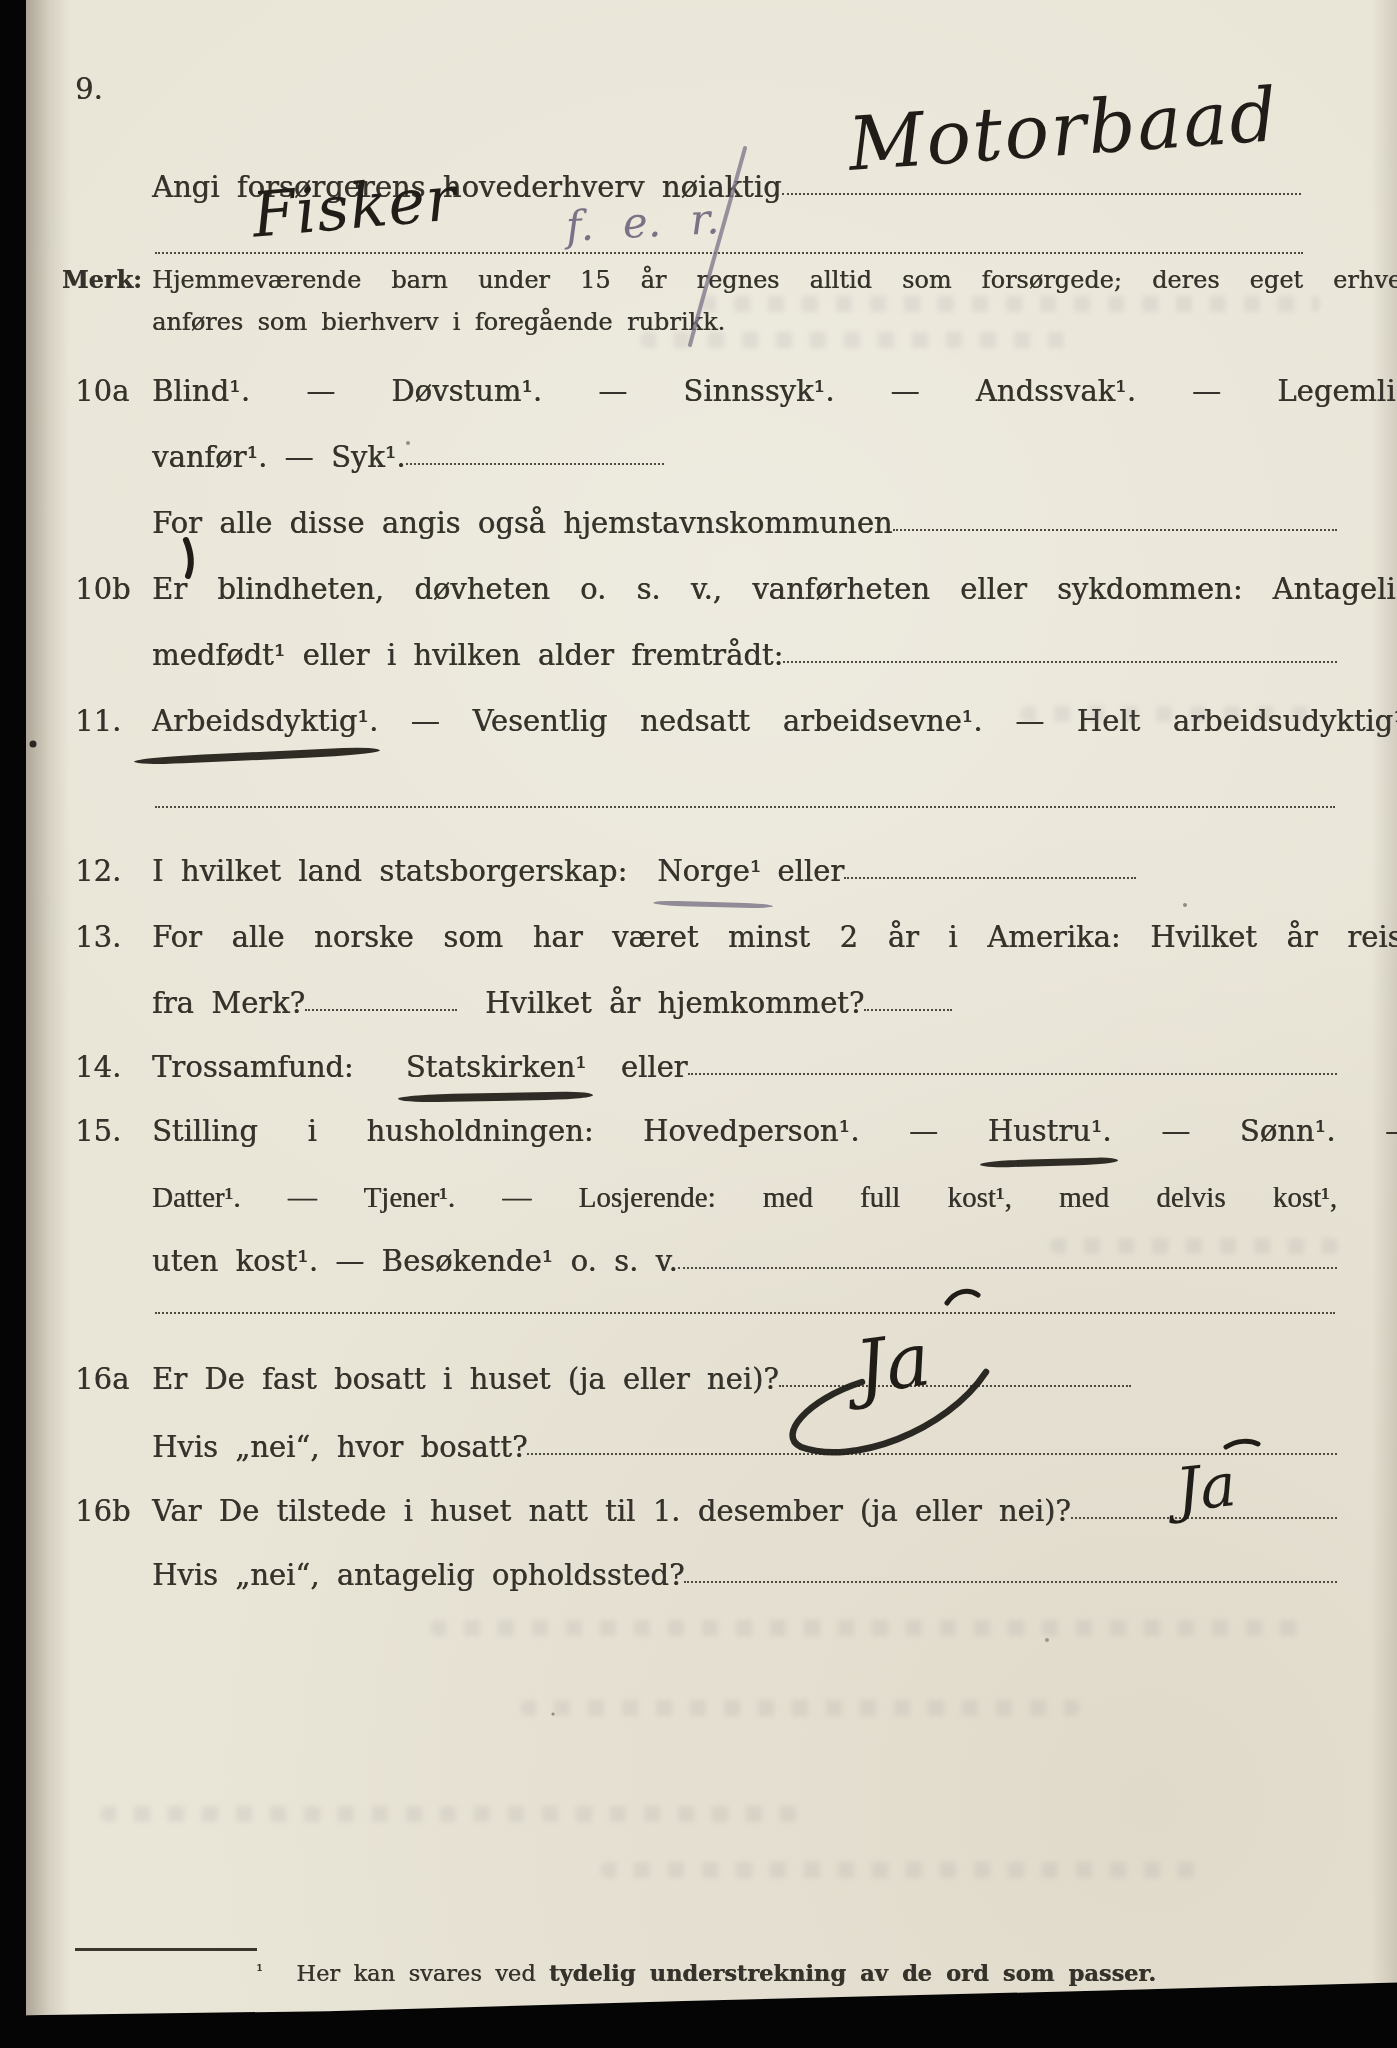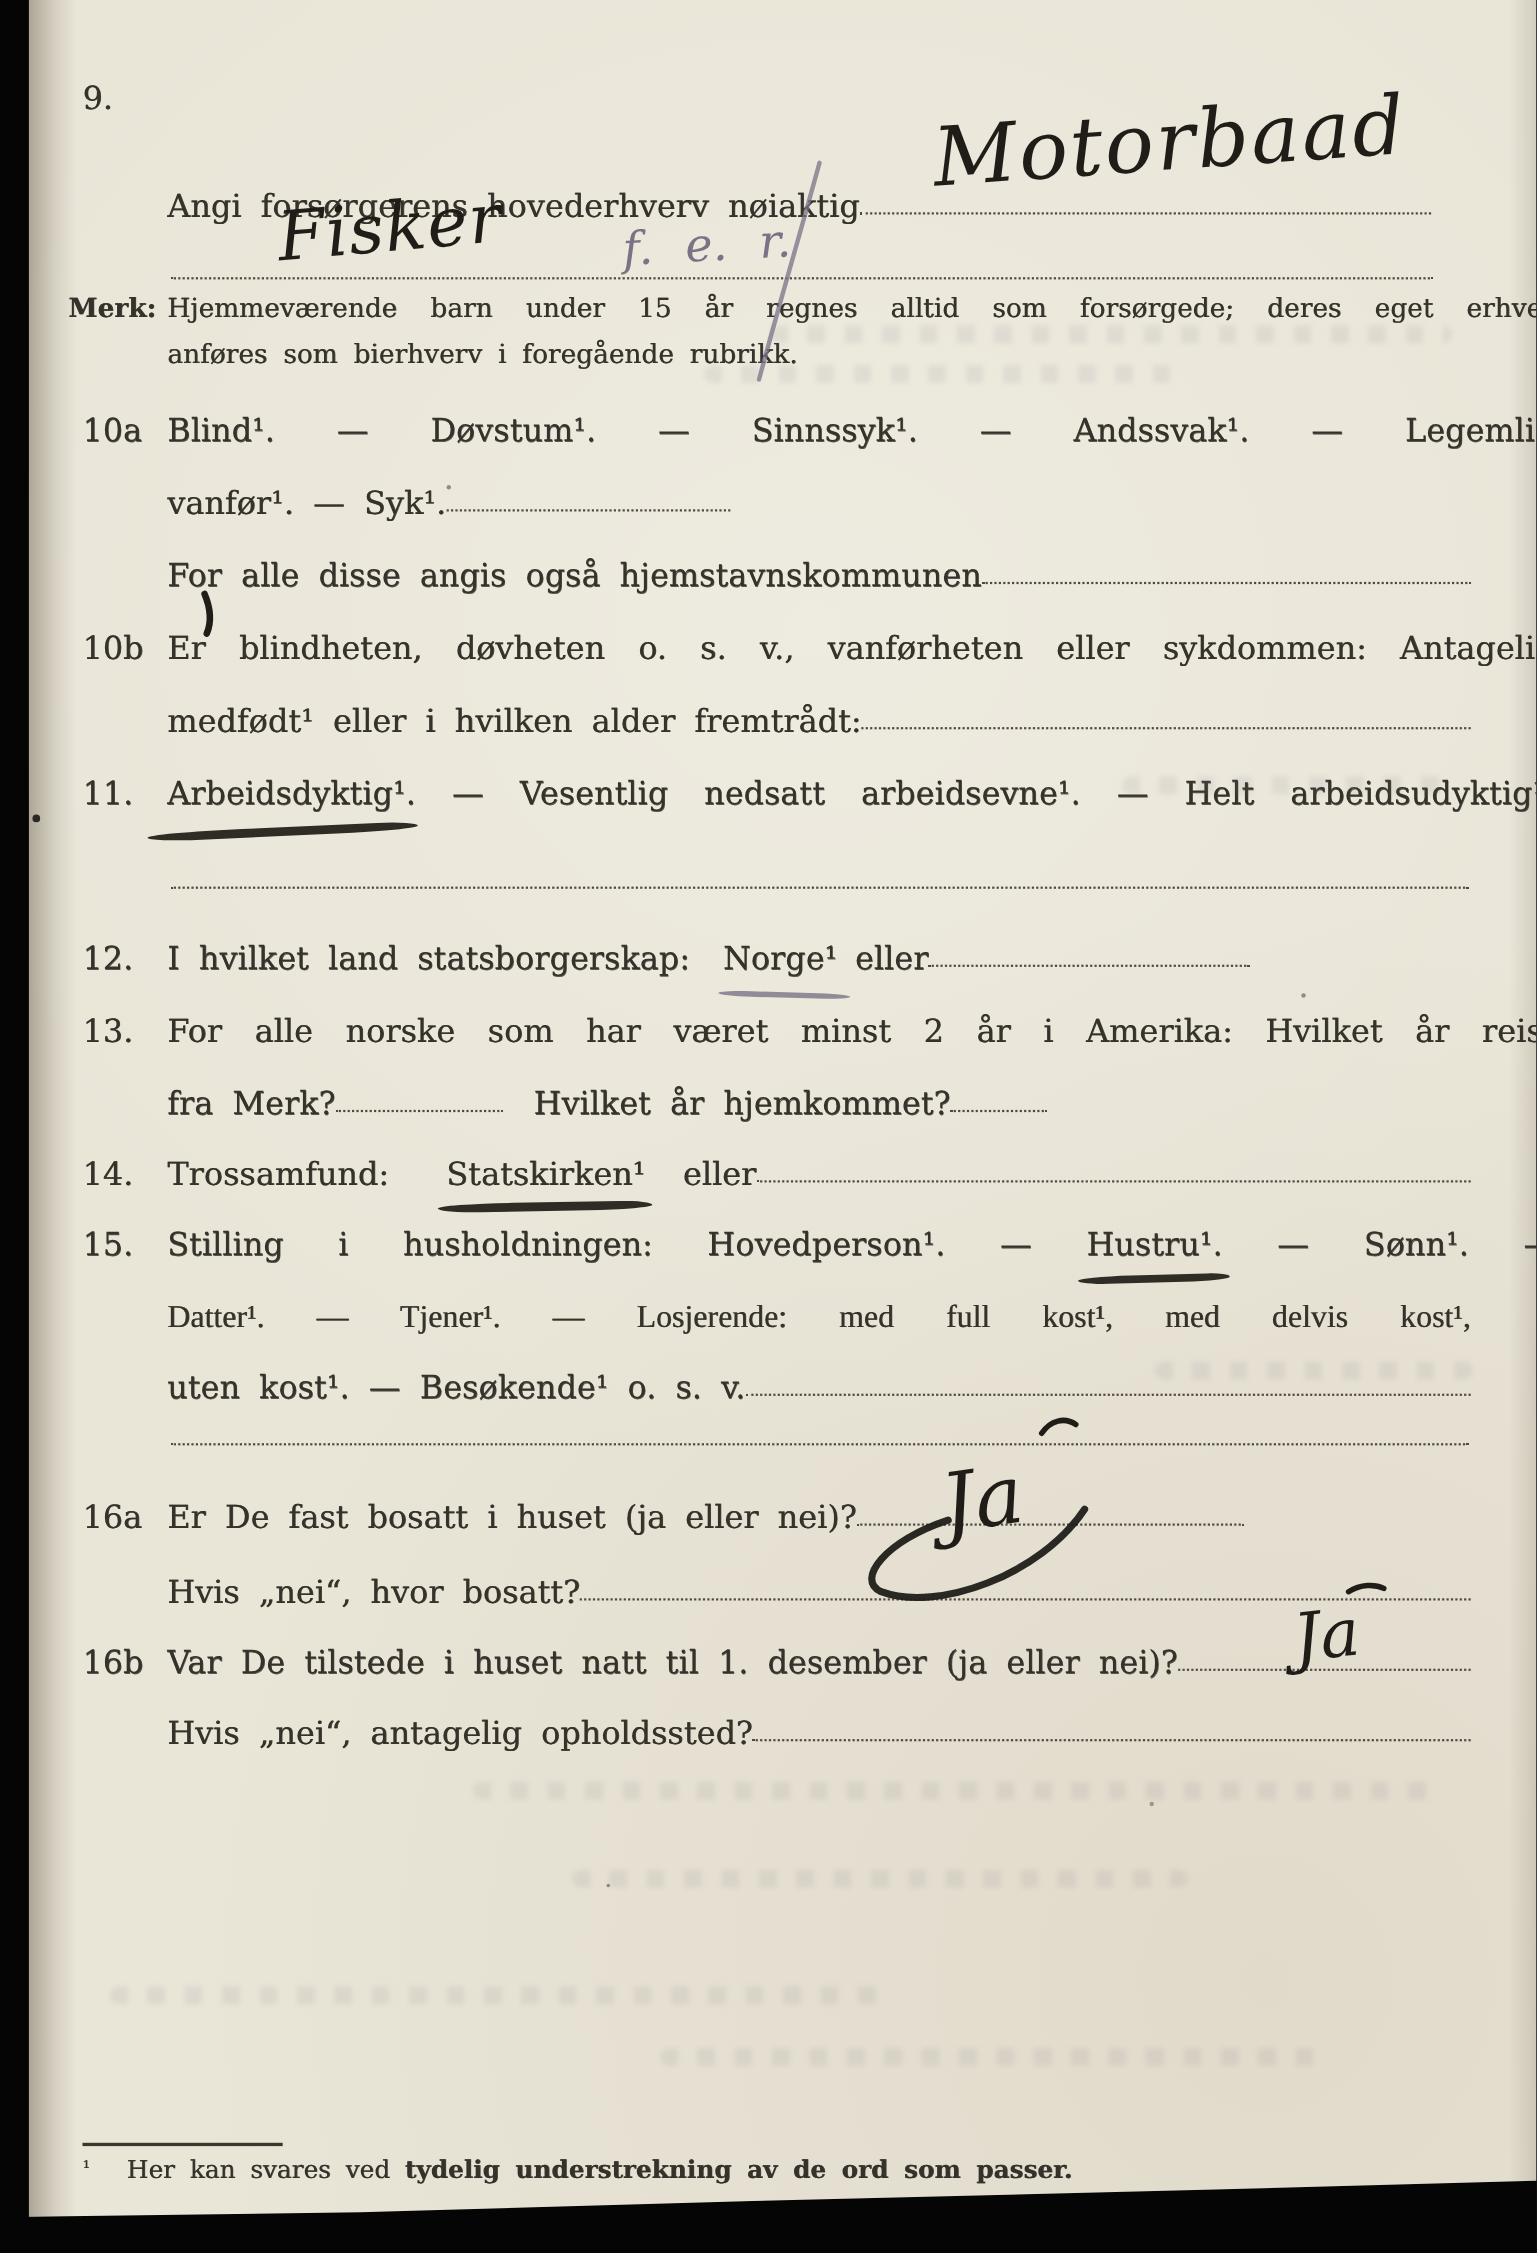--- a/index.html
+++ b/index.html
@@ -26,21 +26,21 @@
   .num{flex:0 0 77px;}
   .just{white-space:normal;text-align:justify;text-align-last:justify;padding-left:77px;}
   .just .num{position:absolute;left:0;top:0;}
   .just.nonum{padding-left:0;font-family:Liberation Serif, serif;}
   .dots{height:2px;border-bottom:2.5px dotted #4f4a3f;transform:translateY(-2px);flex:0 0 auto;}
   .grow{flex:1 1 auto;}
   .dotline{position:absolute;height:0;border-top:2.5px dotted #4f4a3f;}
   .merkrow{left:62px;width:1275px;font-size:24px;line-height:32px;}
   .merkrow.just{padding-left:90px;}
   .mlabel{position:absolute;left:0;top:0;font-weight:bold;}
-  .foot{font-size:22.5px;line-height:30px;}
+  .foot{font-size:22.5px;line-height:30px;text-align:center;}
   .foot .fb{font-weight:bold;}
   .rule{position:absolute;border-top:3px solid #3a372f;}
 
   .hand{position:absolute;font-style:italic;color:#201d18;white-space:nowrap;z-index:5;
         font-family:"DejaVu Serif","Liberation Serif",serif;}
   .h-xl{font-size:74px;transform:rotate(-4deg);letter-spacing:2px;}
   .h-lg{font-size:62px;transform:rotate(-5deg);letter-spacing:1px;}
   .h-ja{font-size:74px;transform:rotate(-8deg);}
   .h-jb{font-size:60px;transform:rotate(-6deg);}
   .pencil{color:#7b7286;text-shadow:none;font-size:42px;transform:rotate(-3deg);word-spacing:16px;}

